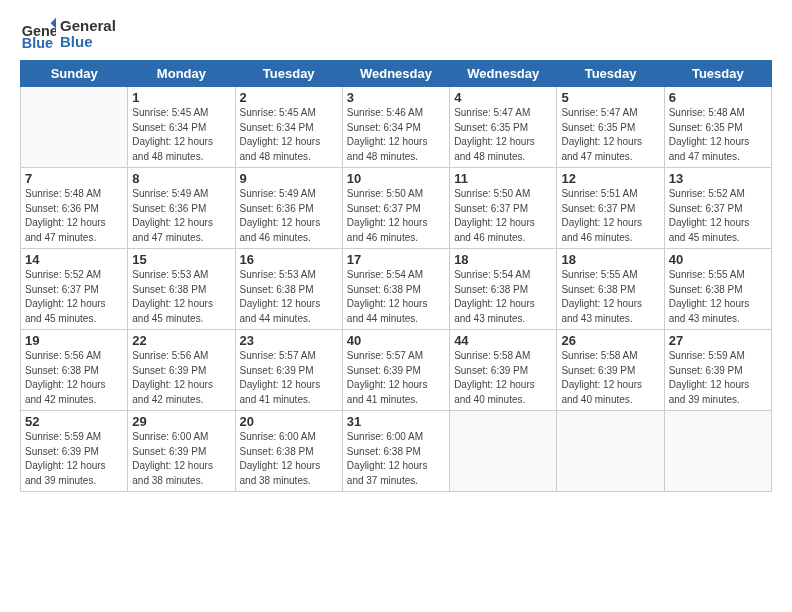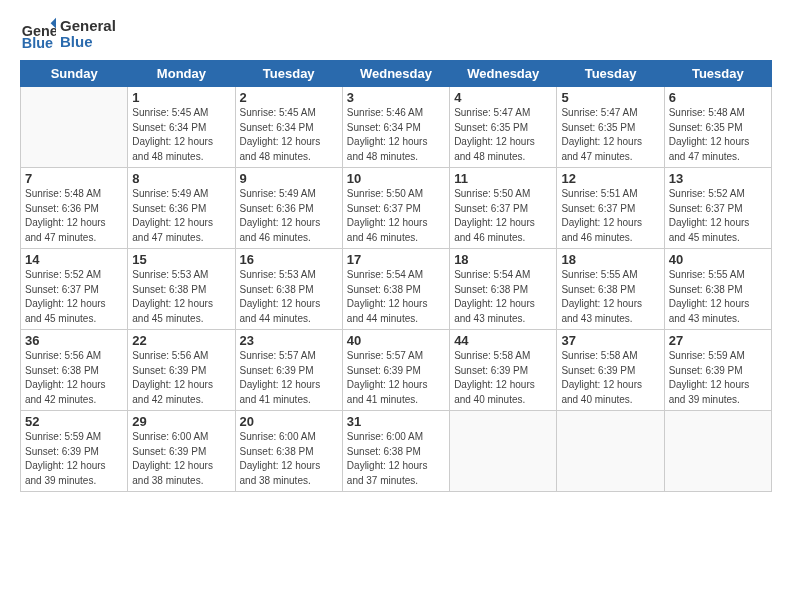--- a/index.html
+++ b/index.html
@@ -196,41 +196,41 @@
         <span class="day-number">18</span>
         <span class="day-info">Sunrise: 5:55 AM<br>Sunset: 6:38 PM<br>Daylight: 12 hours and 43 minutes.</span>
       </td>
           <td>
         <span class="day-number">40</span>
         <span class="day-info">Sunrise: 5:55 AM<br>Sunset: 6:38 PM<br>Daylight: 12 hours and 43 minutes.</span>
       </td>
         </tr>
         <tr>
           <td>
-        <span class="day-number">36</span>
+        <span class="day-number">19</span>
         <span class="day-info">Sunrise: 5:56 AM<br>Sunset: 6:38 PM<br>Daylight: 12 hours and 42 minutes.</span>
       </td>
           <td>
         <span class="day-number">22</span>
         <span class="day-info">Sunrise: 5:56 AM<br>Sunset: 6:39 PM<br>Daylight: 12 hours and 42 minutes.</span>
       </td>
           <td>
         <span class="day-number">23</span>
         <span class="day-info">Sunrise: 5:57 AM<br>Sunset: 6:39 PM<br>Daylight: 12 hours and 41 minutes.</span>
       </td>
           <td>
         <span class="day-number">40</span>
         <span class="day-info">Sunrise: 5:57 AM<br>Sunset: 6:39 PM<br>Daylight: 12 hours and 41 minutes.</span>
       </td>
           <td>
         <span class="day-number">44</span>
         <span class="day-info">Sunrise: 5:58 AM<br>Sunset: 6:39 PM<br>Daylight: 12 hours and 40 minutes.</span>
       </td>
           <td>
-        <span class="day-number">37</span>
+        <span class="day-number">26</span>
         <span class="day-info">Sunrise: 5:58 AM<br>Sunset: 6:39 PM<br>Daylight: 12 hours and 40 minutes.</span>
       </td>
           <td>
         <span class="day-number">27</span>
         <span class="day-info">Sunrise: 5:59 AM<br>Sunset: 6:39 PM<br>Daylight: 12 hours and 39 minutes.</span>
       </td>
         </tr>
         <tr>
           <td>
         <span class="day-number">52</span>

